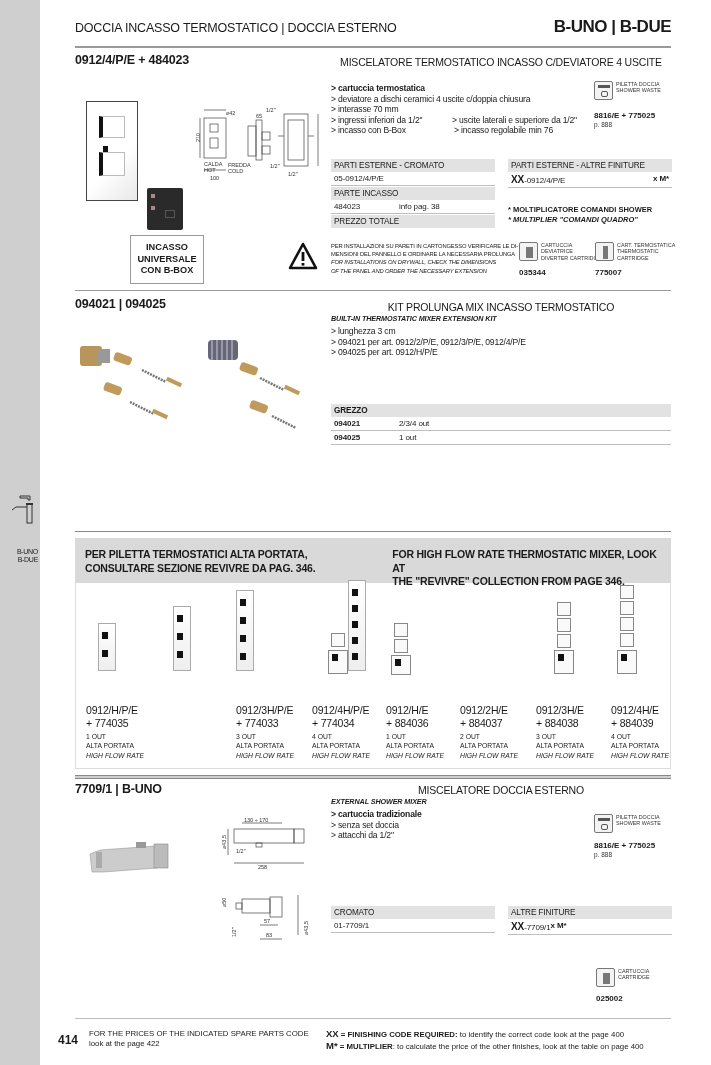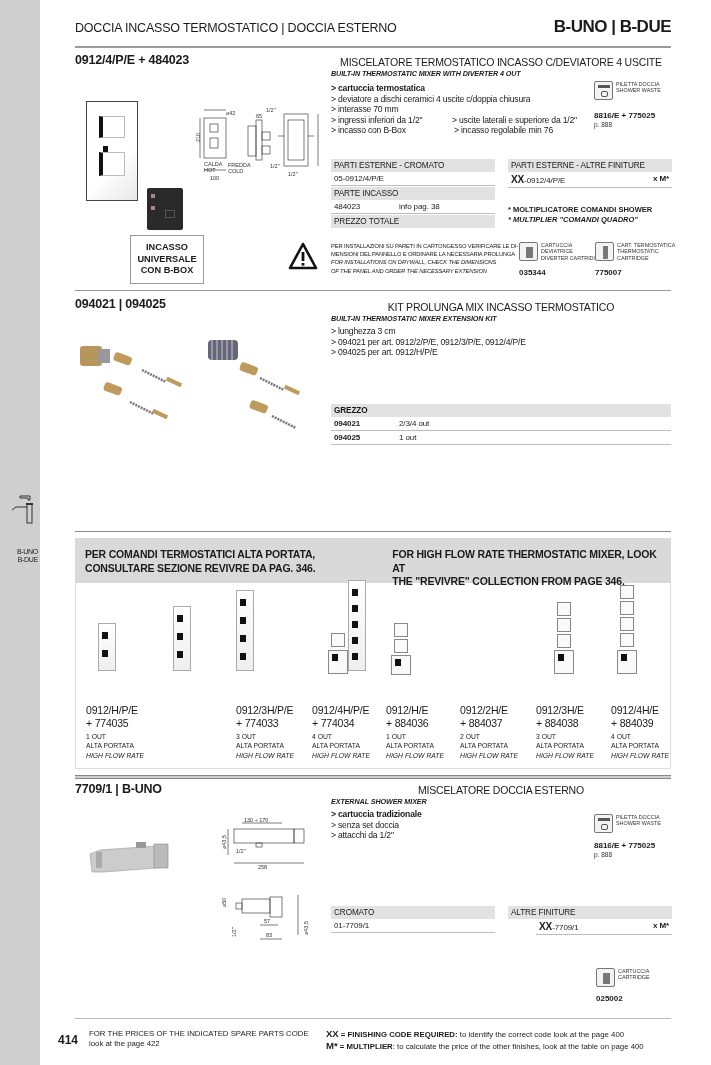--- a/index.html
+++ b/index.html
@@ -59,21 +59,20 @@
   <div>B-DUE</div>
 </div>
 
 <div class="abs hdr-left">DOCCIA INCASSO TERMOSTATICO | DOCCIA ESTERNO</div>
 <div class="abs hdr-right">B-UNO | B-DUE</div>
 <div class="rule" style="top:46px;"></div>
 
 <div class="abs sec-code" style="left:75px; top:53px;">0912/4/P/E + 484023</div>
 <div class="abs" style="left:331px; top:56px; width:340px;">
   <div class="prod-title">MISCELATORE TERMOSTATICO INCASSO C/DEVIATORE 4 USCITE</div>
-  <div class="prod-sub">BUILT-IN THERMOSTATIC MIXER WITH DIVERTER 4 OUT</div>
 </div>
 <div class="abs feat" style="left:331px; top:83px; width:270px;">
   <div><b>&gt; cartuccia termostatica</b></div>
   <div>&gt; deviatore a dischi ceramici 4 uscite  c/doppia chiusura</div>
   <div>&gt; interasse 70 mm</div>
   <div style="display:flex;">
       <span style="width:121px;">&gt; ingressi inferiori da 1/2"</span>
       <span>&gt; uscite laterali e superiore da 1/2"</span>
     </div>
   <div style="display:flex;">
@@ -252,21 +251,21 @@
   <div class="row">
       <b class="c1">094025</b>
       <span>1 out</span>
     </div>
 </div>
 
 <div class="rule thin" style="top:531px;"></div>
 
 <div class="callout">
   <div style="width:308px;">
-    <span>PER COMANDI TERMOSTATICI ALTA PORTATA,</span><br>
+    <span>PER PILETTA TERMOSTATICI ALTA PORTATA,</span><br>
     <span>CONSULTARE SEZIONE REVIVRE DA PAG. 346.</span>
   </div>
   <div>
     <span>FOR HIGH FLOW RATE THERMOSTATIC MIXER, LOOK AT</span><br>
     <span>THE "REVIVRE" COLLECTION FROM PAGE 346.</span>
   </div>
 </div>
 
 <div class="grid-area">
 
@@ -415,21 +414,21 @@
 </svg>
 
 <div class="abs" style="left:331px; top:906px; width:164px;">
   <div class="bar">CROMATO</div>
   <div class="row">
       <span>01-7709/1</span>
     </div>
 </div>
 <div class="abs" style="left:508px; top:906px; width:164px;">
   <div class="bar">ALTRE FINITURE</div>
-  <div class="row" style="justify-content:space-between;margin-left:28px;">
+  <div class="row" style="">
     <span><b style="font-size:10px;">XX</b><span>-7709/1</span></span>
     <b>x M*</b>
   </div>
 </div>
 
 <div class="abs" style="left:596px; top:968px; display:flex; gap:3px;">
   <span class="pic-box">
       <span style="position:absolute;left:6px;top:4px;width:7px;height:11px;background:#777;"></span>
     </span>
   <div class="icon-lbl">

